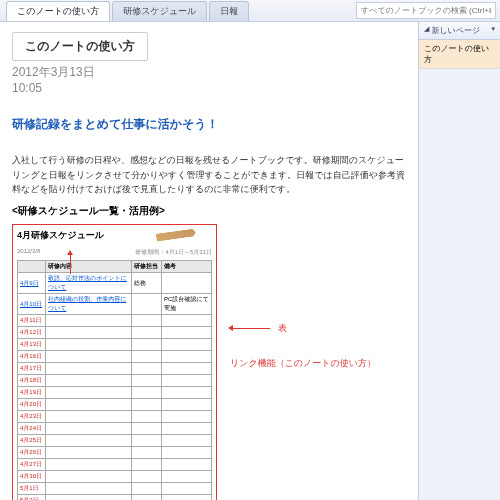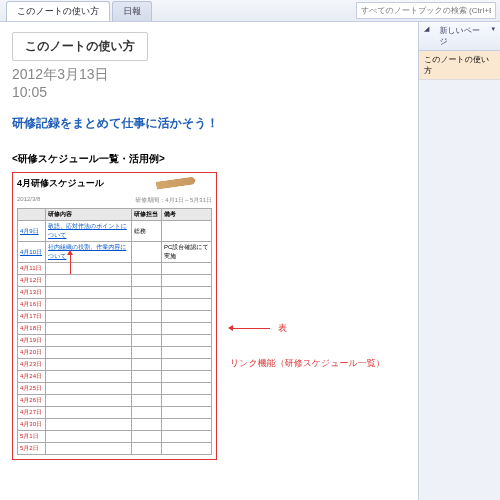--- a/index.html
+++ b/index.html
@@ -5,25 +5,25 @@
 *{margin:0;padding:0;box-sizing:border-box}
 body{font-family:"Meiryo","MS PGothic",sans-serif;font-size:10px;background:#fff;width:500px;height:500px;overflow:hidden}
 .top{display:flex;height:22px;background:linear-gradient(#f4f6fa,#e8ecf4);border-bottom:1px solid #c5cde0}
 .tabs{display:flex;align-items:flex-end;padding-left:6px;flex:1}
 .tab{padding:3px 10px;font-size:9px;color:#445;background:linear-gradient(#e2e8f2,#d4dceb);border:1px solid #b8c4da;border-bottom:none;border-radius:3px 3px 0 0;margin-right:2px;cursor:pointer}
 .tab.active{background:#fff;color:#223}
 .search{width:140px;margin:2px 4px;border:1px solid #c5cde0;font-size:8px;padding:2px 4px;color:#888;background:#fff}
 .main{display:flex;height:478px}
 .content{flex:1;padding:10px 12px;overflow:hidden;position:relative}
 .sidebar{width:82px;background:#eef1f7;border-left:1px solid #c5cde0}
-.newpage{background:linear-gradient(#f8faff,#e6ecf6);border-bottom:1px solid #c5cde0;padding:3px 5px;font-size:8px;color:#446;display:flex;gap:10px}
+.newpage{background:linear-gradient(#f8faff,#e6ecf6);border-bottom:1px solid #c5cde0;padding:3px 5px;font-size:8px;color:#446;display:flex;gap:2px}
 .sideitem{padding:3px 5px;font-size:8px;background:#fbe8d0;border-bottom:1px solid #ddd}
 .title-box{display:inline-block;border:1px solid #ccc;border-radius:2px;padding:5px 12px;margin-bottom:4px}
 .title-box h1{font-size:12px;font-weight:bold;color:#333}
-.timestamp{color:#888;font-size:14px;margin-bottom:14px;line-height:1.3}
+.timestamp{color:#888;font-size:12px;margin-bottom:20px;line-height:1.3}
 h2{font-size:12px;color:#1e5db8;margin-bottom:20px;font-weight:bold}
 .para{font-size:9px;line-height:1.6;color:#333;margin-bottom:8px}
 .subhead{font-size:10px;font-weight:bold;margin:8px 0 6px}
 .example{border:1px solid #d33;padding:4px;width:205px;position:relative}
 .ex-title{font-size:9px;font-weight:bold;margin-bottom:6px}
 .ex-sub{font-size:6px;color:#888;display:flex;justify-content:space-between;margin-bottom:3px}
 .pencil{width:40px;height:8px;background:linear-gradient(90deg,#d4a76a,#c89660);position:absolute;top:6px;right:20px;transform:rotate(-8deg);clip-path:polygon(0 0,92% 0,100% 50%,92% 100%,0 100%)}
 table{border-collapse:collapse;width:100%;font-size:6px}
 th,td{border:1px solid #aaa;padding:1px 2px;height:9px;text-align:left}
 th{background:#e8e8e8;font-weight:bold}
@@ -36,34 +36,36 @@
 .arrow-up{position:absolute;top:230px;left:70px;width:1px;height:22px;background:#d33}
 .arrow-up::before{content:"";position:absolute;top:-5px;left:-3px;border:3px solid transparent;border-bottom:5px solid #d33}
 .tri{font-size:7px}
 </style>
 </head>
 <body>
 
 <div class="top">
   <div class="tabs">
     <div class="tab active">このノートの使い方</div>
+    <div class="tab">研修スケジュール</div>
     <div class="tab">日報</div>
   </div>
   <input class="search" placeholder="すべてのノートブックの検索 (Ctrl+E)" style="">
 </div>
 
 <div class="main">
   <div class="content">
     <div class="title-box">
       <h1>このノートの使い方</h1>
     </div>
     <div class="timestamp">
       <span>2012年3月13日</span><br><span>10:05</span>
     </div>
     <h2>研修記録をまとめて仕事に活かそう！</h2>
+    <p class="para">入社して行う研修の日程や、感想などの日報を残せるノートブックです。研修期間のスケジューリングと日報をリンクさせて分かりやすく管理することができます。日報では自己評価や参考資料などを貼り付けておけば後で見直したりするのに非常に便利です。</p>
     <div class="subhead">&lt;研修スケジュール一覧・活用例&gt;</div>
 
     <div class="example">
       <div class="pencil"></div>
       <div class="ex-title">4月研修スケジュール</div>
       <div class="ex-sub">
         <span>2012/3/8</span>
           <span>研修期間：4月1日～5月31日</span>
       </div>
       <table>
@@ -185,21 +187,21 @@
       </tbody>
         </table>
     </div>
 
     <div class="arrow-up"></div>
     <div class="arrow-row">
       <div class="arrow-line"></div>
       <span style="margin-left:8px">表</span>
     </div>
     <div class="arrow-row2">
-      <span>リンク機能（研修スケジュール一覧）</span>
+      <span>リンク機能（このノートの使い方）</span>
     </div>
   </div>
 
   <div class="sidebar">
     <div class="newpage">
       <span class="tri">◢</span>
       <span>新しいページ</span>
       <span class="tri" style="margin-left:auto">▾</span>
     </div>
     <div class="sideitem">このノートの使い方</div>

